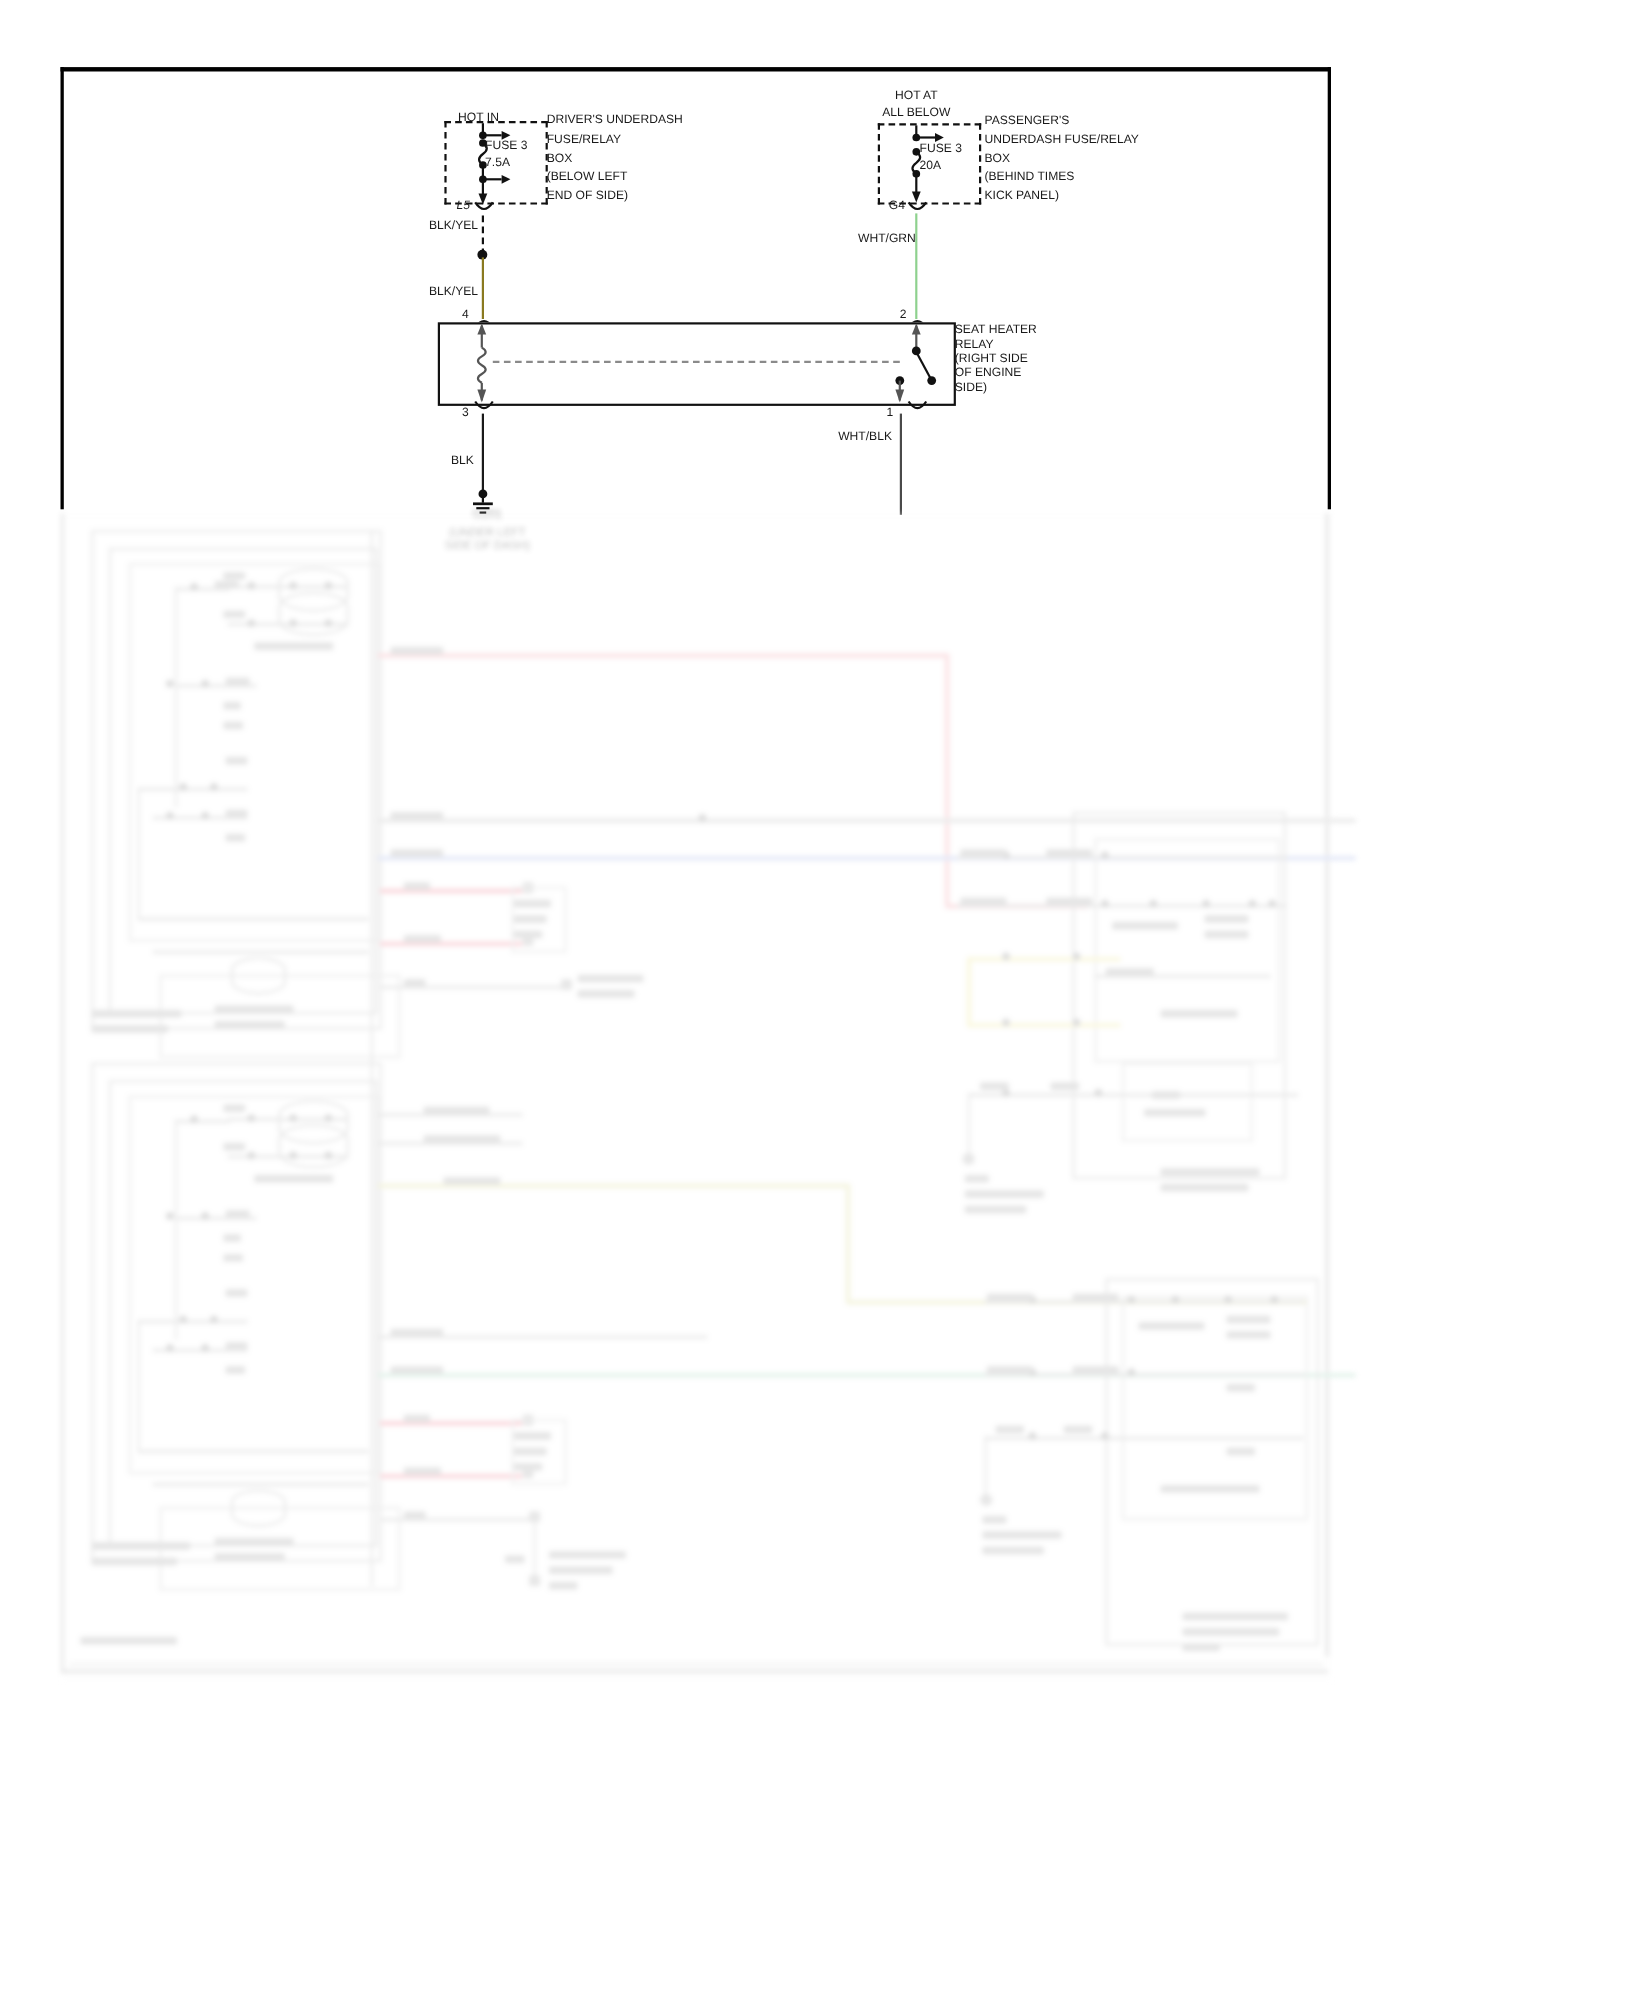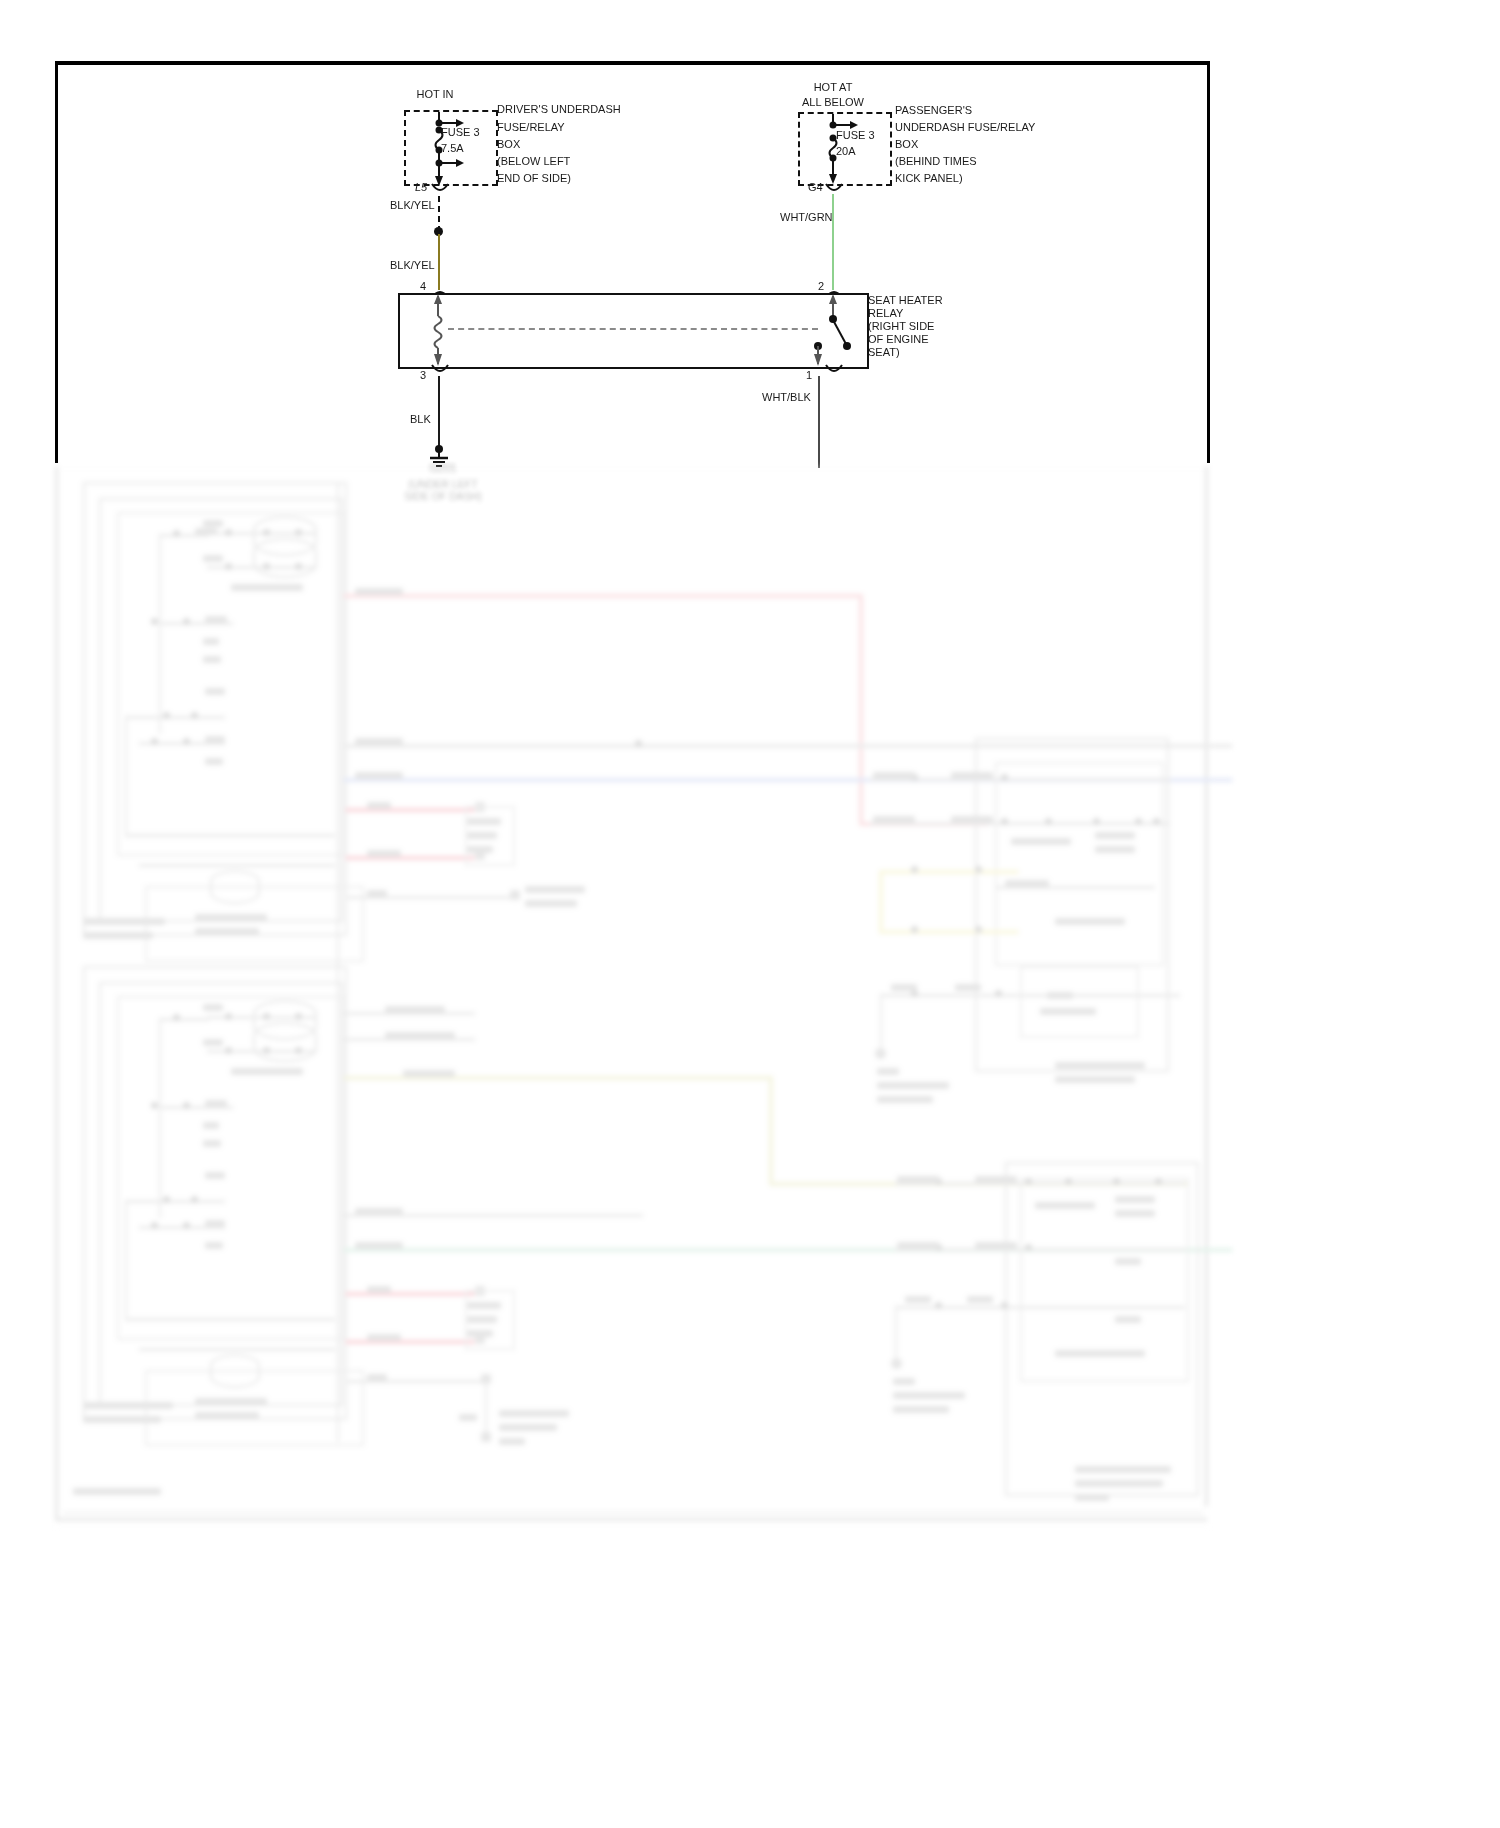--- a/index.html
+++ b/index.html
@@ -73,21 +73,21 @@
 </style>
 </head>
 <body>
 
 <div id="stage">
 
   <div class="frame-top"></div>
   <div class="frame-left"></div>
   <div class="frame-right"></div>
 
-  <div class="txt t11 ctr" style="left:380px;top:89px;width:110px;">HOT IN</div>
+  <div class="txt t11 ctr" style="left:380px;top:102px;width:110px;">HOT IN</div>
 
   <div class="fusebox" style="left:404px;top:110px;width:90px;height:72px;"></div>
 
   <svg class="svg-abs" style="left:404px;top:108px;width:92px;height:80px;" viewBox="0 0 92 80">
 
     <line x1="35" y1="4" x2="35" y2="18" stroke="#111" stroke-width="2"></line>
     <circle cx="35" cy="15" r="3.5" fill="#111"></circle>
     <line x1="35" y1="15" x2="52" y2="15" stroke="#111" stroke-width="2"></line>
     <polygon points="52,11 60,15 52,19" fill="#111"></polygon>
 
@@ -189,21 +189,21 @@
     <circle cx="52" cy="54" r="4" fill="#111"></circle>
     <circle cx="23" cy="54" r="4" fill="#111"></circle>
     <line x1="23" y1="54" x2="23" y2="72" stroke="#555" stroke-width="2"></line>
     <polygon points="19,62 23,74 27,62" fill="#555"></polygon>
   </svg>
 
   <div class="txt t11" style="left:868px;top:295px;">SEAT HEATER</div>
   <div class="txt t11" style="left:868px;top:308px;">RELAY</div>
   <div class="txt t11" style="left:868px;top:321px;">(RIGHT SIDE</div>
   <div class="txt t11" style="left:868px;top:334px;">OF ENGINE</div>
-  <div class="txt t11" style="left:868px;top:347px;">SEAT)</div>
+  <div class="txt t11" style="left:868px;top:347px;">SIDE)</div>
 
   <svg class="svg-abs" style="left:425px;top:363px;width:30px;height:16px;" viewBox="0 0 30 16">
     <path d="M7 2 q8 12 16 0" stroke="#111" stroke-width="2" fill="none"></path>
   </svg>
   <div class="txt t11" style="left:420px;top:370px;">3</div>
 
   <div class="wire vw" style="left:438px;top:376px;height:74px;border-left-color:#1a1a1a;"></div>
   <div class="txt t11" style="left:410px;top:414px;">BLK</div>
 
   <svg class="svg-abs" style="left:424px;top:445px;width:32px;height:26px;" viewBox="0 0 32 26">

